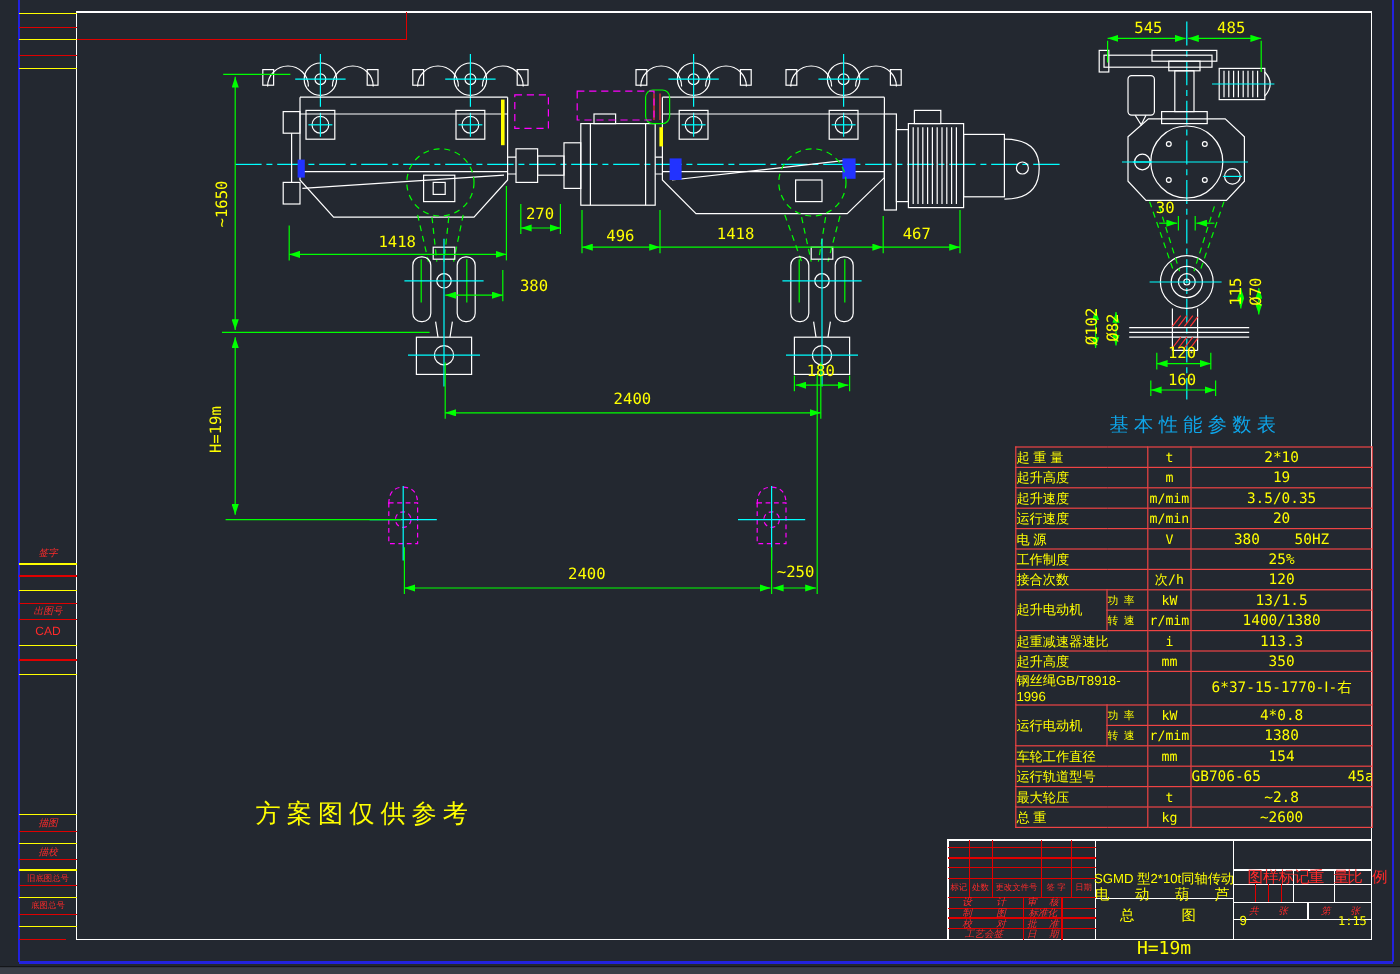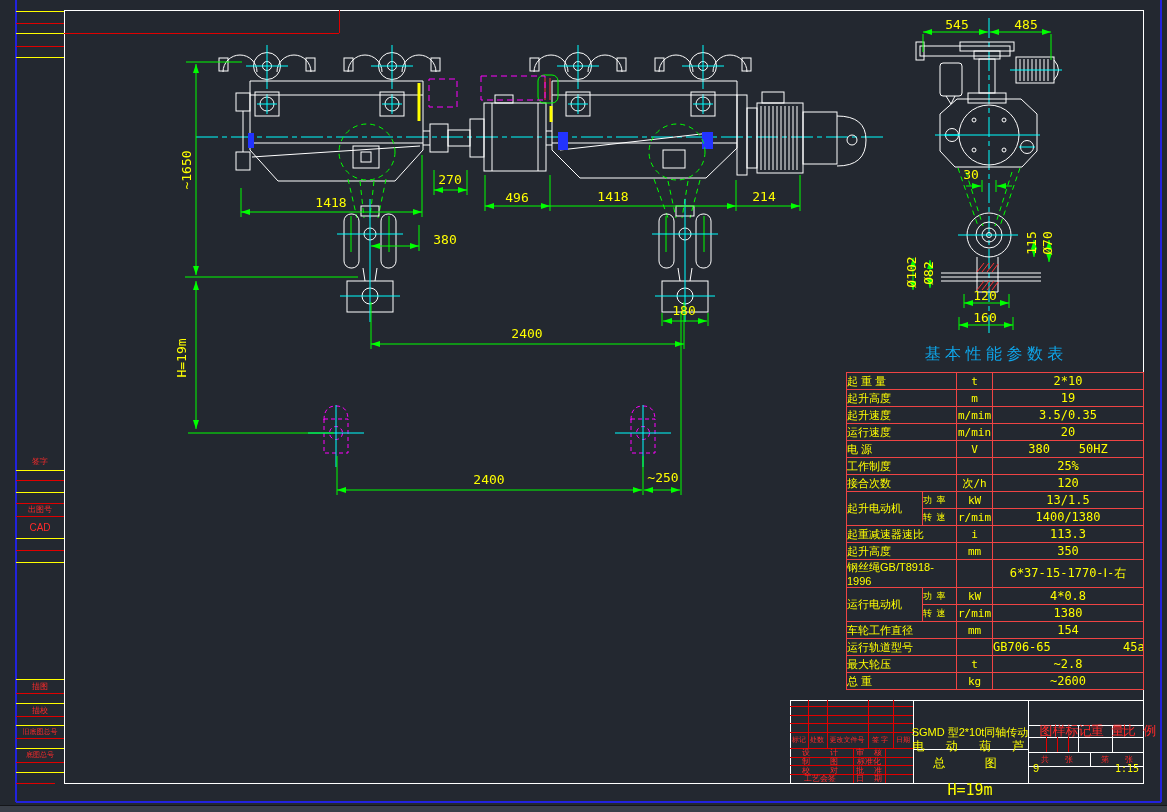--- a/index.html
+++ b/index.html
@@ -15,21 +15,21 @@
             color:#0ea5e9;font-size:16px;}
   table.spec{position:absolute;left:846px;top:372px;border-collapse:collapse;table-layout:fixed;width:297px;}
   table.spec td{border:1px solid #ef4444;height:16px;padding:0;color:#ffff00;overflow:hidden;}
   td.lbl{text-align:left;padding-left:3px;font-size:11px;}
   td.sub{font-size:9px;letter-spacing:1px;}
   td.unit{text-align:center;font:11px "DejaVu Sans Mono",monospace;}
   td.val{text-align:center;font:12px "DejaVu Sans Mono",monospace;white-space:pre;}
   .red{color:#ff2a2a;}
   .yel{color:#ffff00;margin-top:24px;}
   .small7{font-size:13px;padding-left:25px;}
-  .small8{font-size:8px;}
+  .small8{font-size:8px;font-style:italic;}
   .bstrip{position:absolute;left:0;top:805px;width:1167px;height:7px;background:#3a3f48;border-top:1px solid #14161a;}
 </style>
 </head>
 <body>
 
 <div id="canvas">
 
 <svg width="1167" height="812">
   <defs>
     <marker id="ar" markerUnits="userSpaceOnUse" markerWidth="9" markerHeight="6" refX="9" refY="3" orient="auto-start-reverse">
@@ -362,20 +362,21 @@
       <line x1="893" y1="700" x2="893" y2="748"></line>
       <line x1="853" y1="748" x2="853" y2="783"></line>
       <line x1="885" y1="748" x2="885" y2="783"></line>
       <line x1="1046" y1="737" x2="1046" y2="752"></line>
       <line x1="1057" y1="737" x2="1057" y2="752"></line>
       <line x1="1068" y1="737" x2="1068" y2="752"></line>
     </g>
   </g>
 </svg>
 
+<span class="note" style="left:213px;top:664px;">方案图仅供参考</span>
 
 <div class="tbltitle">基 本 性 能 参 数 表</div>
 
 <table class="spec">
   <colgroup>
         <col style="width:76px">
         <col style="width:34px">
         <col style="width:36px">
         <col style="width:151px">
       </colgroup>
@@ -474,21 +475,21 @@
         </tr>
       </tbody>
 </table>
 
 <span class="dim rot" style="left:186px;top:170px">~1650</span>
 <span class="dim rot" style="left:181px;top:358px">H=19m</span>
 <span class="dim" style="left:331px;top:202px">1418</span>
 <span class="dim" style="left:450px;top:179px">270</span>
 <span class="dim" style="left:517px;top:197px">496</span>
 <span class="dim" style="left:613px;top:196px">1418</span>
-<span class="dim" style="left:764px;top:196px">214</span>
+<span class="dim" style="left:764px;top:196px">467</span>
 <span class="dim" style="left:445px;top:239px">380</span>
 <span class="dim" style="left:684px;top:310px">180</span>
 <span class="dim" style="left:527px;top:333px">2400</span>
 <span class="dim" style="left:489px;top:479px">2400</span>
 <span class="dim" style="left:663px;top:477px">~250</span>
 
 <span class="dim" style="left:957px;top:24px">545</span>
 <span class="dim" style="left:1026px;top:24px">485</span>
 <span class="dim" style="left:971px;top:174px">30</span>
 <span class="dim rot" style="left:1031px;top:243px">115</span>

